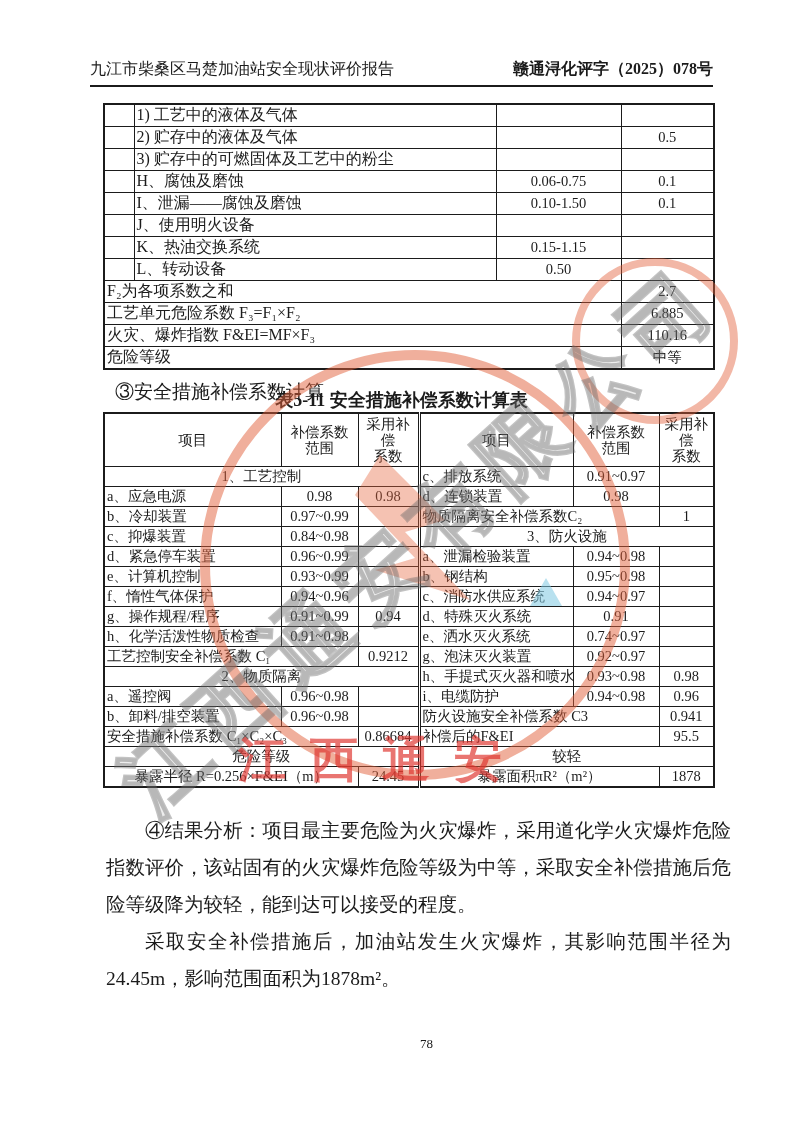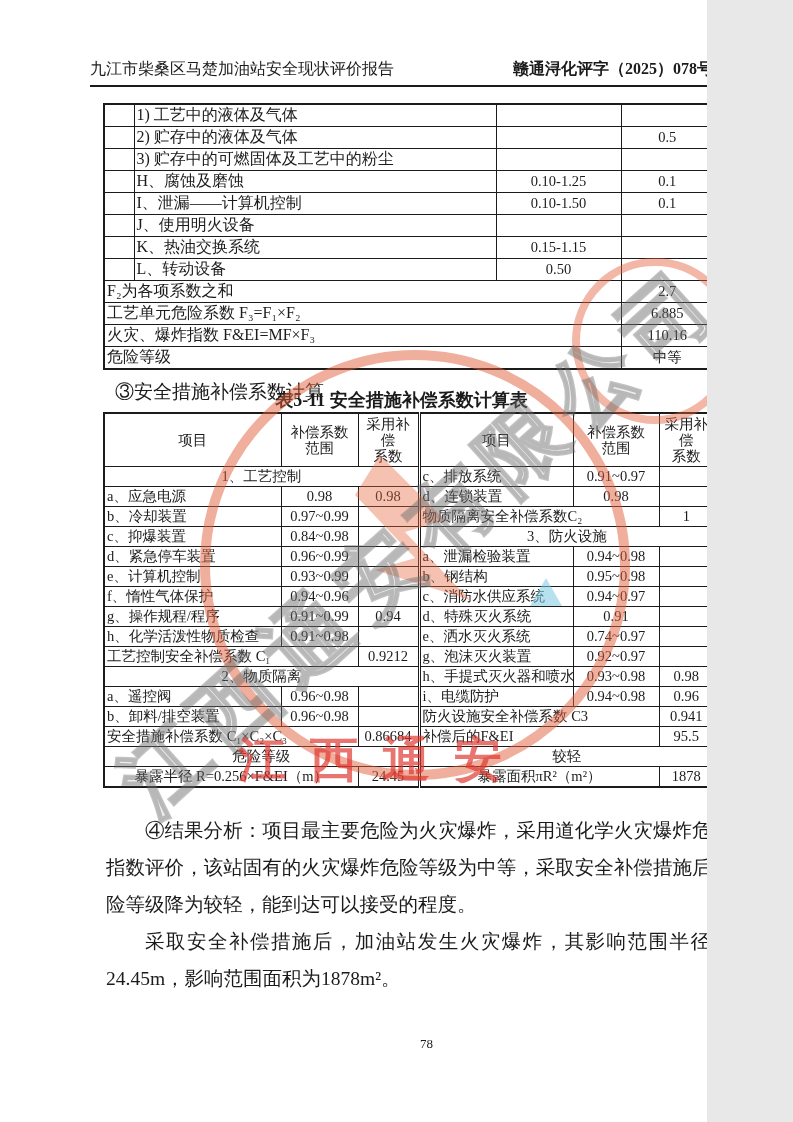--- a/index.html
+++ b/index.html
@@ -1,18 +1,18 @@
 <!DOCTYPE html>
 <html><head>
 <meta charset="utf-8">
 <style>
   html,body{margin:0;padding:0;background:#e8e8e8;}
   .page{
     position:relative;
-    width:707px;height:1122px;
+    width:793px;height:1122px;
     background:#ffffff;
     overflow:hidden;
     font-family:"Liberation Serif","DejaVu Serif",serif;
     color:#1b1b1b;
   }
   
   .hdr{
     position:absolute;left:90px;top:58px;width:623px;
     display:flex;justify-content:space-between;align-items:flex-end;
     font-size:16px;line-height:22px;
@@ -129,26 +129,26 @@
         </tr>
         <tr>
           <td></td>
           <td class="lab">3) 贮存中的可燃固体及工艺中的粉尘</td>
           <td class="c num"></td>
           <td class="c num"></td>
         </tr>
         <tr>
           <td></td>
           <td class="lab">H、腐蚀及磨蚀</td>
-          <td class="c num">0.10-1.25</td>
+          <td class="c num">0.06-0.75</td>
           <td class="c num">0.1</td>
         </tr>
         <tr>
           <td></td>
-          <td class="lab">I、泄漏——计算机控制</td>
+          <td class="lab">I、泄漏——腐蚀及磨蚀</td>
           <td class="c num">0.10-1.50</td>
           <td class="c num">0.1</td>
         </tr>
         <tr>
           <td></td>
           <td class="lab">J、使用明火设备</td>
           <td class="c num"></td>
           <td class="c num"></td>
         </tr>
         <tr>

